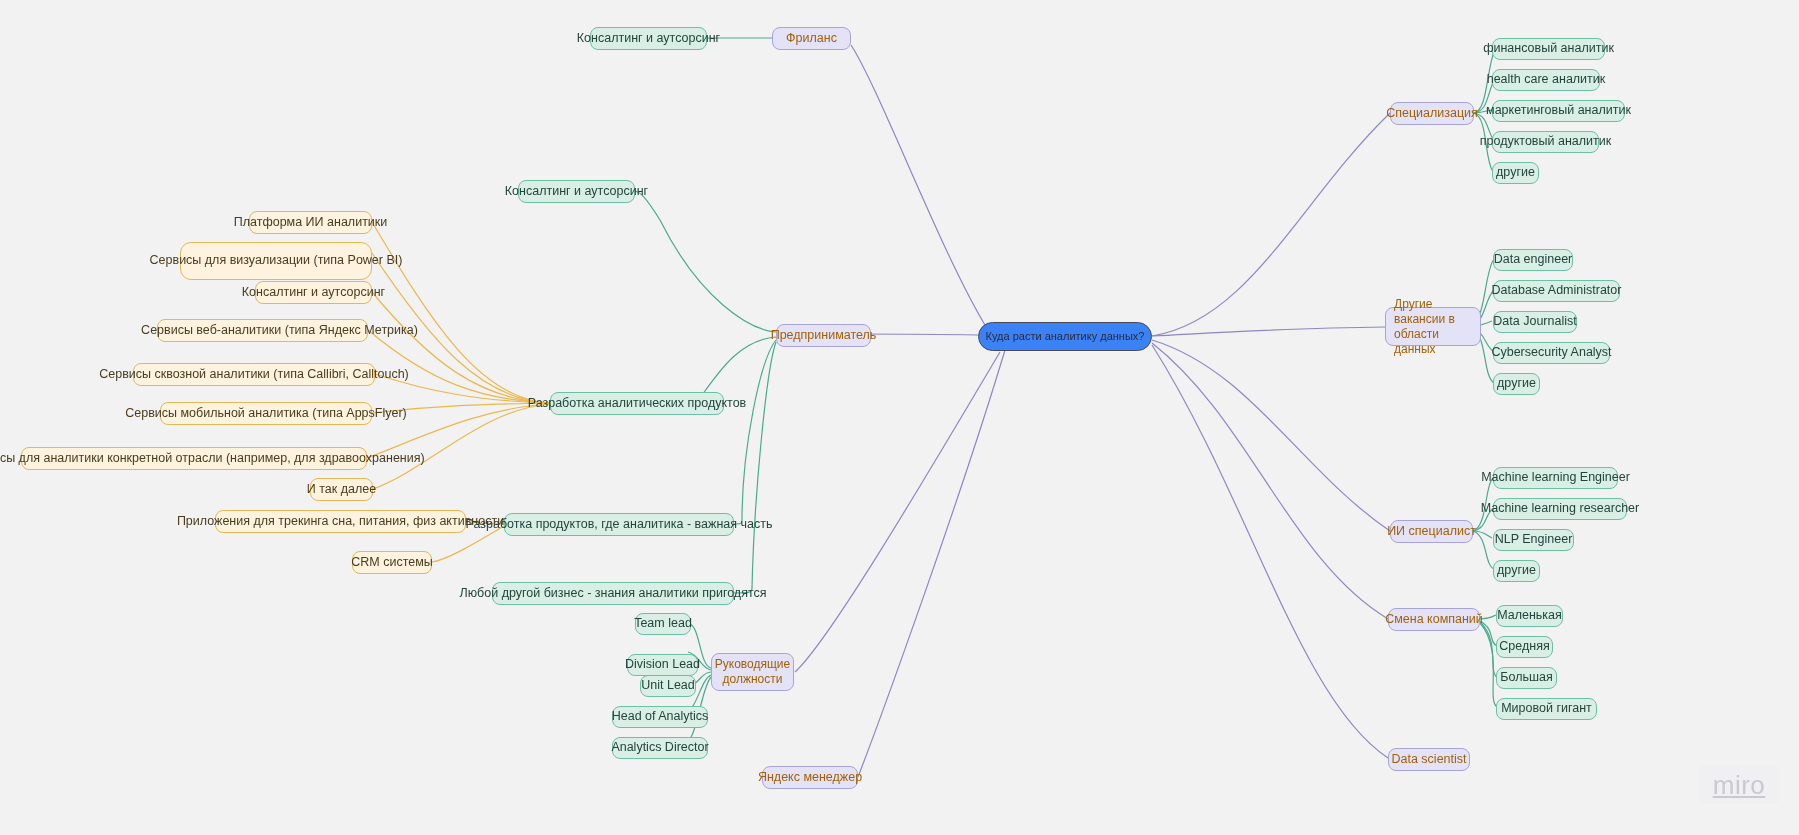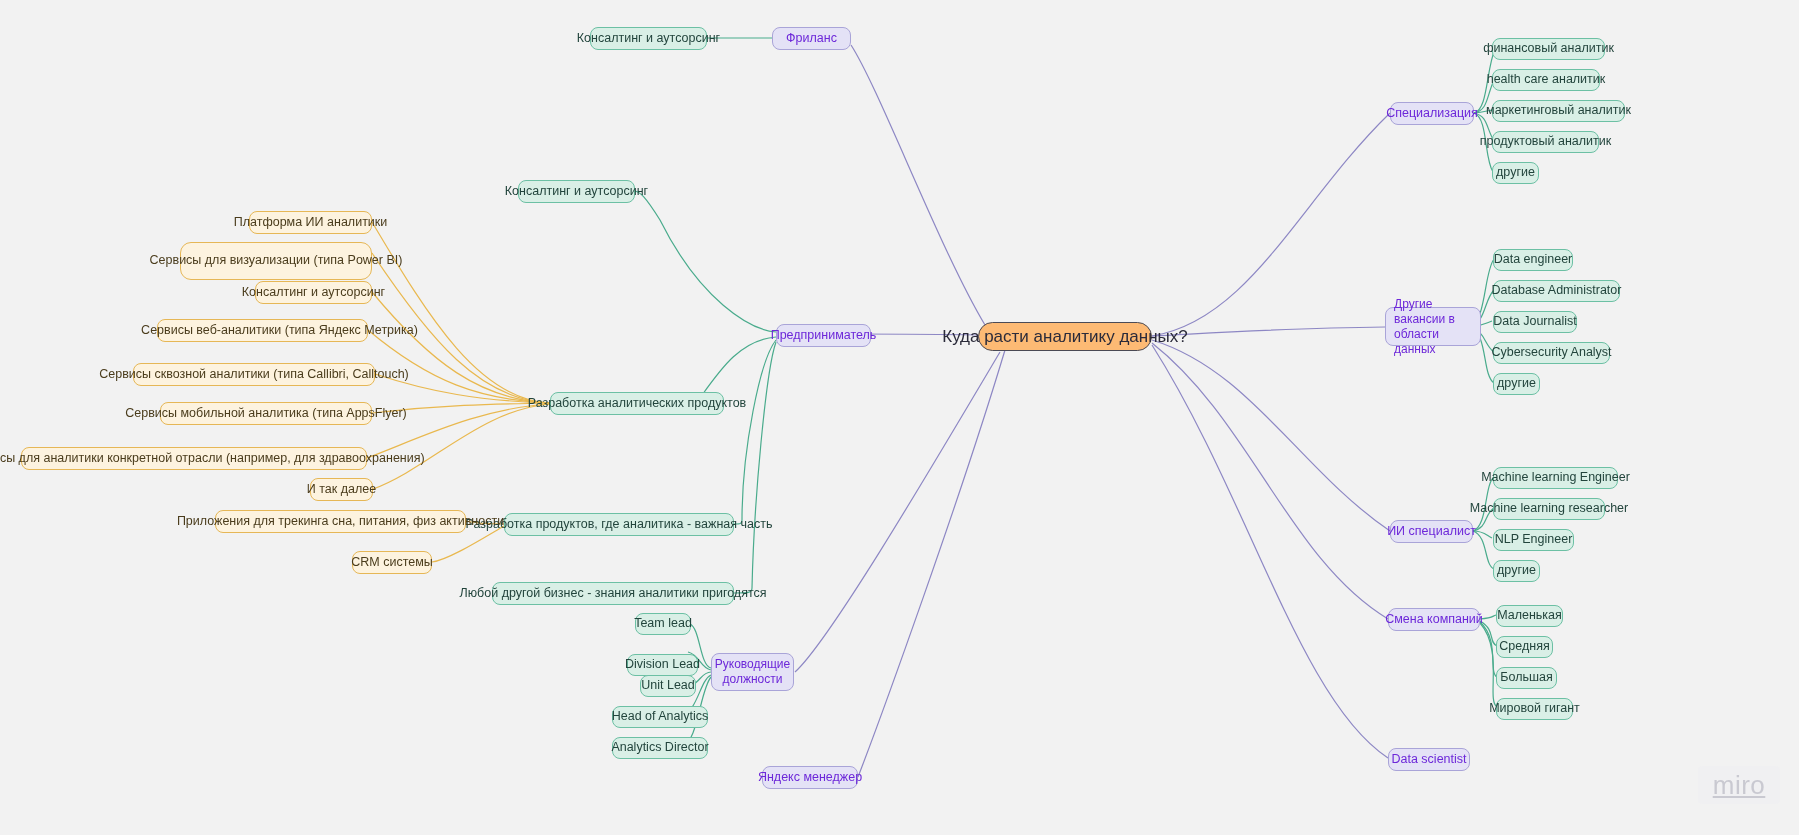--- a/index.html
+++ b/index.html
@@ -34,28 +34,28 @@
     background: #fff;
     font-size: 12.5px;
     line-height: 1.25;
     color: #2b2b3a;
     padding: 3px 8px;
     white-space: nowrap;
   }
   .node.root {
     border-radius: 22px;
     border: 1.3px solid #4a4a55;
-    background: #fdba74;
-    font-size: 17px;
+    background: #3b82f6;
+    font-size: 11px;
     color: #2b2b3a;
   }
   .node.purple {
     background: #e4e2f6;
     border-color: #a9a4d8;
-    color: #6d28d9;
+    color: #a16207;
   }
   .node.green {
     background: #d8 efe5;
     border-color: #6cc0a4;
     color: #22443c;
   }
   .node.green {
     background: #d9efe6;
   }
   .node.orange {
@@ -216,21 +216,21 @@
     <span>другие</span>
   </div>
 
   <div class="node purple" style="left:1390px; top:520px; width:83px; height:23px;">
     <span>ИИ специалист</span>
   </div>
 
   <div class="node green" style="left:1493px; top:467px; width:125px; height:22px;">
     <span>Machine learning Engineer</span>
   </div>
-  <div class="node green" style="left:1493px; top:498px; width:112px; height:22px;">
+  <div class="node green" style="left:1493px; top:498px; width:134px; height:22px;">
     <span>Machine learning researcher</span>
   </div>
   <div class="node green" style="left:1493px; top:529px; width:81px; height:22px;">
     <span>NLP Engineer</span>
   </div>
   <div class="node green" style="left:1493px; top:560px; width:47px; height:22px;">
     <span>другие</span>
   </div>
 
   <div class="node purple" style="left:1388px; top:608px; width:92px; height:23px;">
@@ -239,21 +239,21 @@
 
   <div class="node green" style="left:1496px; top:605px; width:67px; height:22px;">
     <span>Маленькая</span>
   </div>
   <div class="node green" style="left:1496px; top:636px; width:57px; height:22px;">
     <span>Средняя</span>
   </div>
   <div class="node green" style="left:1496px; top:667px; width:61px; height:22px;">
     <span>Большая</span>
   </div>
-  <div class="node green" style="left:1496px; top:698px; width:77px; height:22px;">
+  <div class="node green" style="left:1496px; top:698px; width:101px; height:22px;">
     <span>Мировой гигант</span>
   </div>
 
   <div class="node purple" style="left:1388px; top:748px; width:82px; height:23px;">
     <span>Data scientist</span>
   </div>
 
   <div class="node purple" style="left:772px; top:27px; width:79px; height:23px;">
     <span>Фриланс</span>
   </div>

